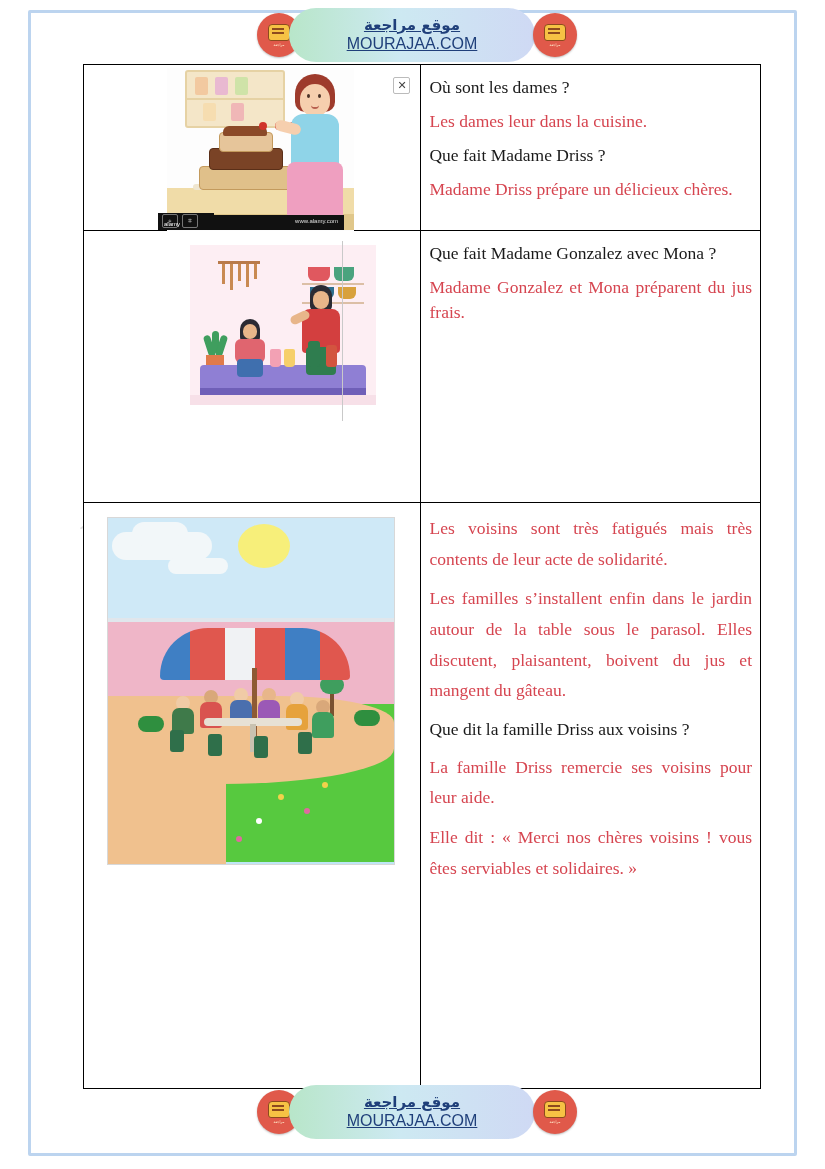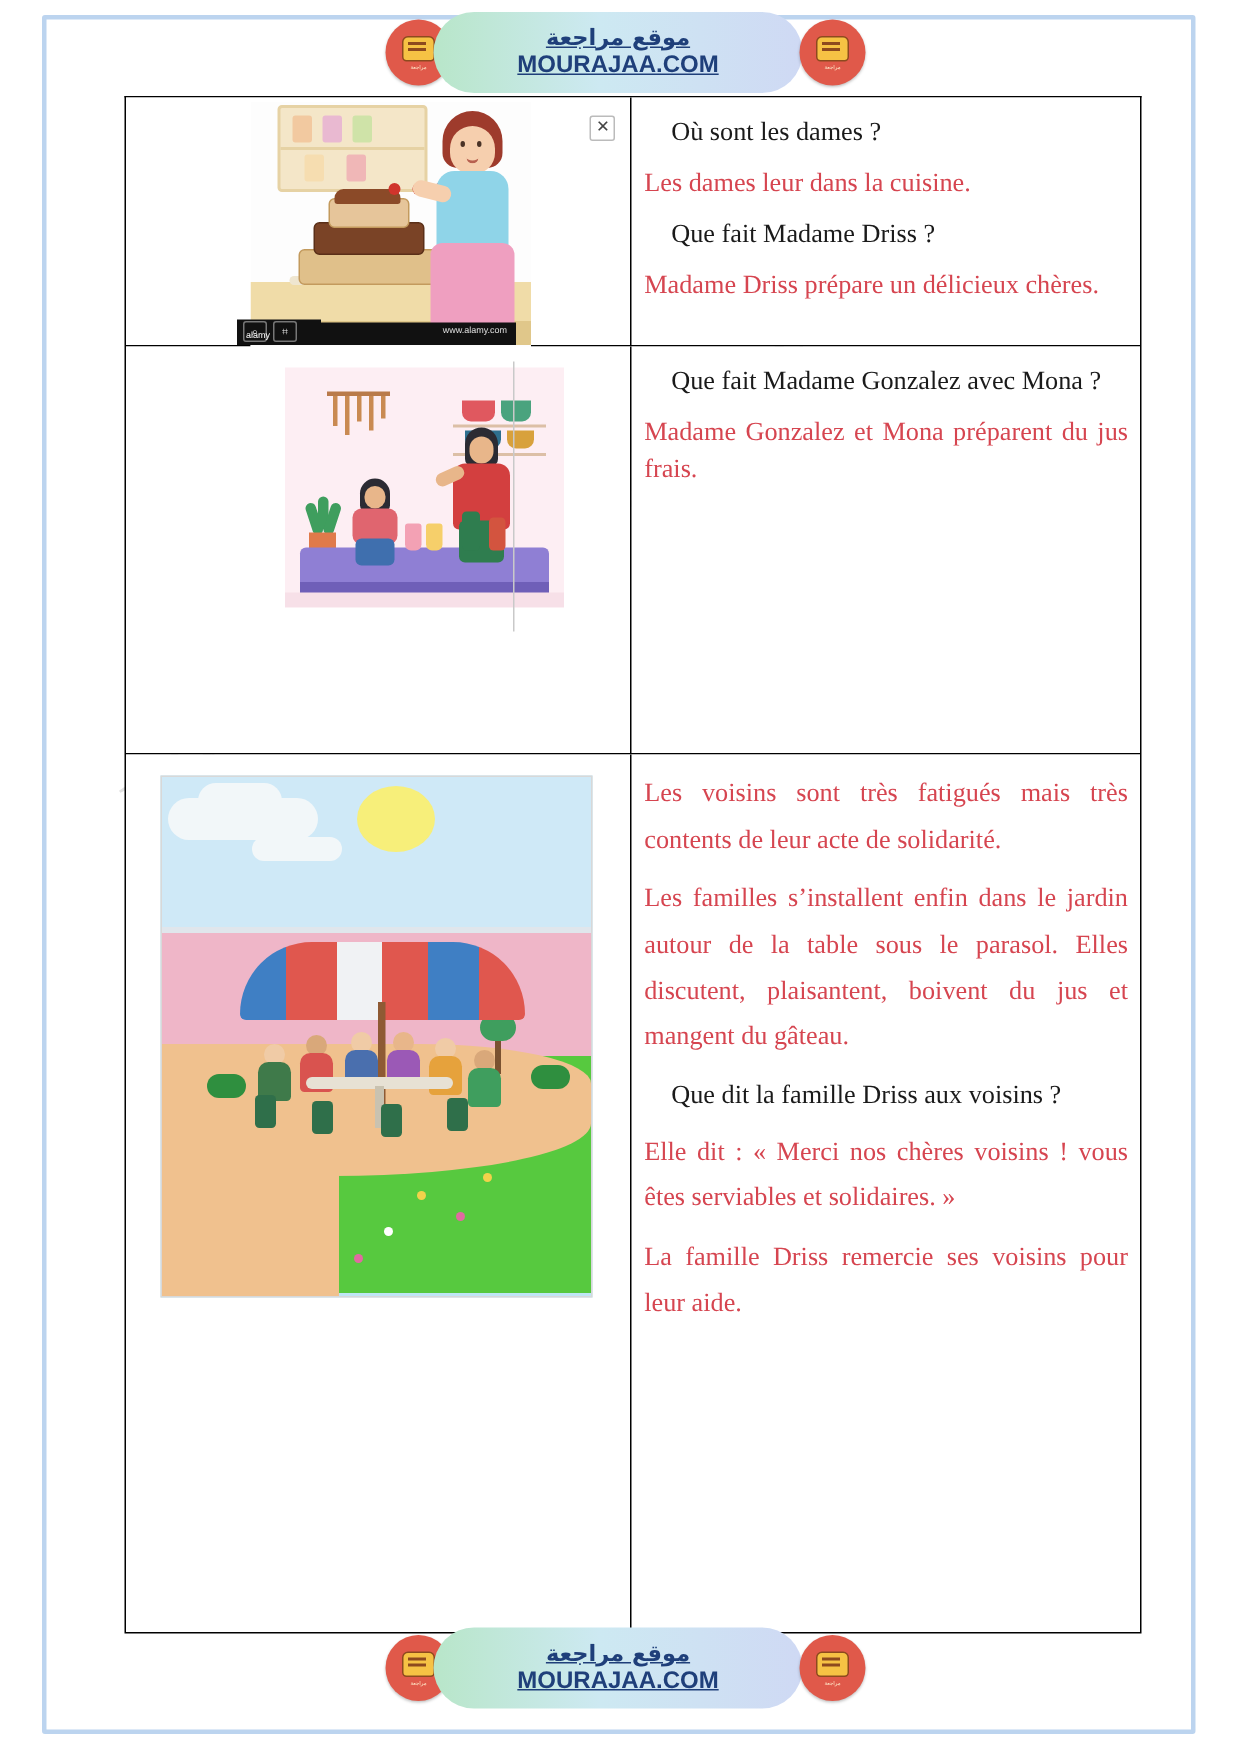--- a/index.html
+++ b/index.html
@@ -90,21 +90,21 @@
     font-size: 15px;
     color: #1f3f7a;
     font-weight: bold;
     text-decoration: underline;
     direction: rtl;
     line-height: 1.1;
   }
   .brand-url {
     font-family: "Liberation Sans", sans-serif;
     font-size: 16px;
-    font-weight: bold;
+    font-weight: normal;
     color: #1f3f7a;
     text-decoration: underline;
     line-height: 1.2;
     margin-top: 1px;
   }
   .brand-badge {
     position: absolute;
     width: 44px;
     height: 44px;
     border-radius: 50%;
@@ -166,21 +166,21 @@
   .cell-txt {
     width: 339px;
     box-sizing: border-box;
     padding: 10px 8px 10px 8px;
     background: #fff;
   }
   .q {
     color: #1a1a1a;
     font-size: 17.5px;
     line-height: 1.42;
-    margin: 0 0 9px 18px;
+    margin: 0 0 9px 0;
     text-align: justify;
   }
   .a {
     color: #d64550;
     font-size: 17.5px;
     line-height: 1.42;
     margin: 0 0 9px 0;
     text-align: justify;
   }
   .a.loose { line-height: 1.75; }
@@ -575,22 +575,22 @@
           <div class="g-flower f2"></div>
           <div class="g-flower f3"></div>
           <div class="g-flower f4"></div>
           <div class="g-flower f5"></div>
         </div>
       </div>
       <div class="cell-txt">
         <p class="a loose">Les voisins sont très fatigués mais très contents de leur acte de solidarité.</p>
         <p class="a loose">Les familles s’installent enfin dans le jardin autour de la table sous le parasol. Elles discutent, plaisantent, boivent du jus et mangent du gâteau.</p>
         <p class="q loose">Que dit la famille Driss aux voisins ?</p>
+        <p class="a loose">La famille Driss remercie ses voisins pour leur aide.</p>
         <p class="a loose">Elle dit : « Merci nos chères voisins ! vous êtes serviables et solidaires. »</p>
-        <p class="a loose">La famille Driss remercie ses voisins pour leur aide.</p>
       </div>
     </div>
 
   </div>
 
   <div class="brand bottom">
     <div class="brand-badge left">
       <div class="badge-glyph"></div>
       <div class="badge-text">مراجعة</div>
     </div>

